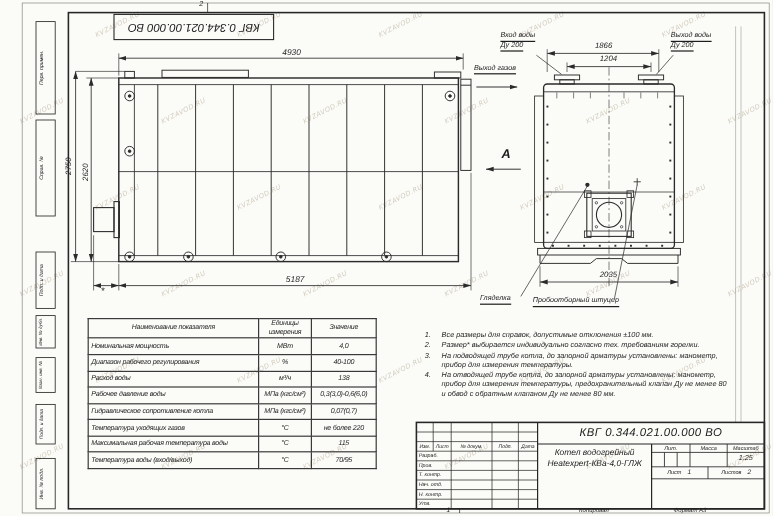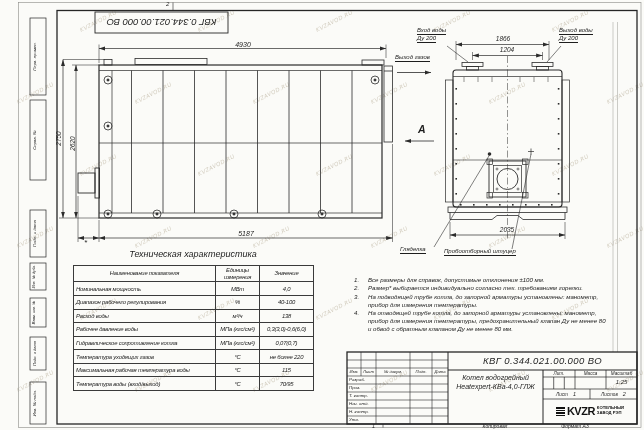--- a/index.html
+++ b/index.html
@@ -352,21 +352,20 @@
     <span class="ul">Выход газов</span>
   </div>
   <div class="t fs105" style="left:418px;top:124px;font-weight:600;">А</div>
   <div class="t fs6" style="left:400px;top:246px;">
     <span class="ul">Гляделка</span>
   </div>
   <div class="t fs6" style="left:444px;top:248px;">
     <span class="ul">Пробоотборный штуцер</span>
   </div>
 
-  <div class="t c fs9" style="left:73px;top:250px;width:240px;">Техническая характеристика</div>
   <table class="spec">
     <colgroup>
         <col style="width:142px">
         <col style="width:44px">
         <col style="width:54px">
       </colgroup>
     <thead>
       <tr>
         <th>Наименование показателя</th>
         <th>Единицы измерения</th>
@@ -446,28 +445,20 @@
   <div class="t c fs46" style="left:606px;top:370.5px;width:31px;">Масштаб</div>
   <div class="t c fs6" style="left:606px;top:379px;width:31px;">1:25</div>
   <div class="t fs46 flexrow" style="left:543px;top:390.5px;width:46px;">
     <span>Лист</span>
     <span class="fs55">1</span>
   </div>
   <div class="t fs46 flexrow" style="left:590px;top:390.5px;width:47px;">
     <span>Листов</span>
     <span class="fs55">2</span>
   </div>
-  <div class="logo">
-    <span class="logo-mark"></span>
-    <span class="logo-word">KVZR</span>
-    <span class="logo-sub">
-      <span>КОТЕЛЬНЫЙ</span>
-      <span>ЗАВОД РЭП</span>
-    </span>
-  </div>
 
   <div class="t c fs42" style="left:347px;top:369.5px;width:14px;">Изм.</div>
   <div class="t c fs42" style="left:361px;top:369.5px;width:15px;">Лист</div>
   <div class="t c fs42" style="left:376px;top:369.5px;width:34px;">№ докум.</div>
   <div class="t c fs42" style="left:410px;top:369.5px;width:22px;">Подп.</div>
   <div class="t c fs42" style="left:432px;top:369.5px;width:16px;">Дата</div>
 
   <div class="t" style="left:349px;top:377.5px;font-size:4.4px;">Разраб.</div>
   <div class="t" style="left:349px;top:385.5px;font-size:4.4px;">Пров.</div>
   <div class="t" style="left:349px;top:393.5px;font-size:4.4px;">Т. контр.</div>

